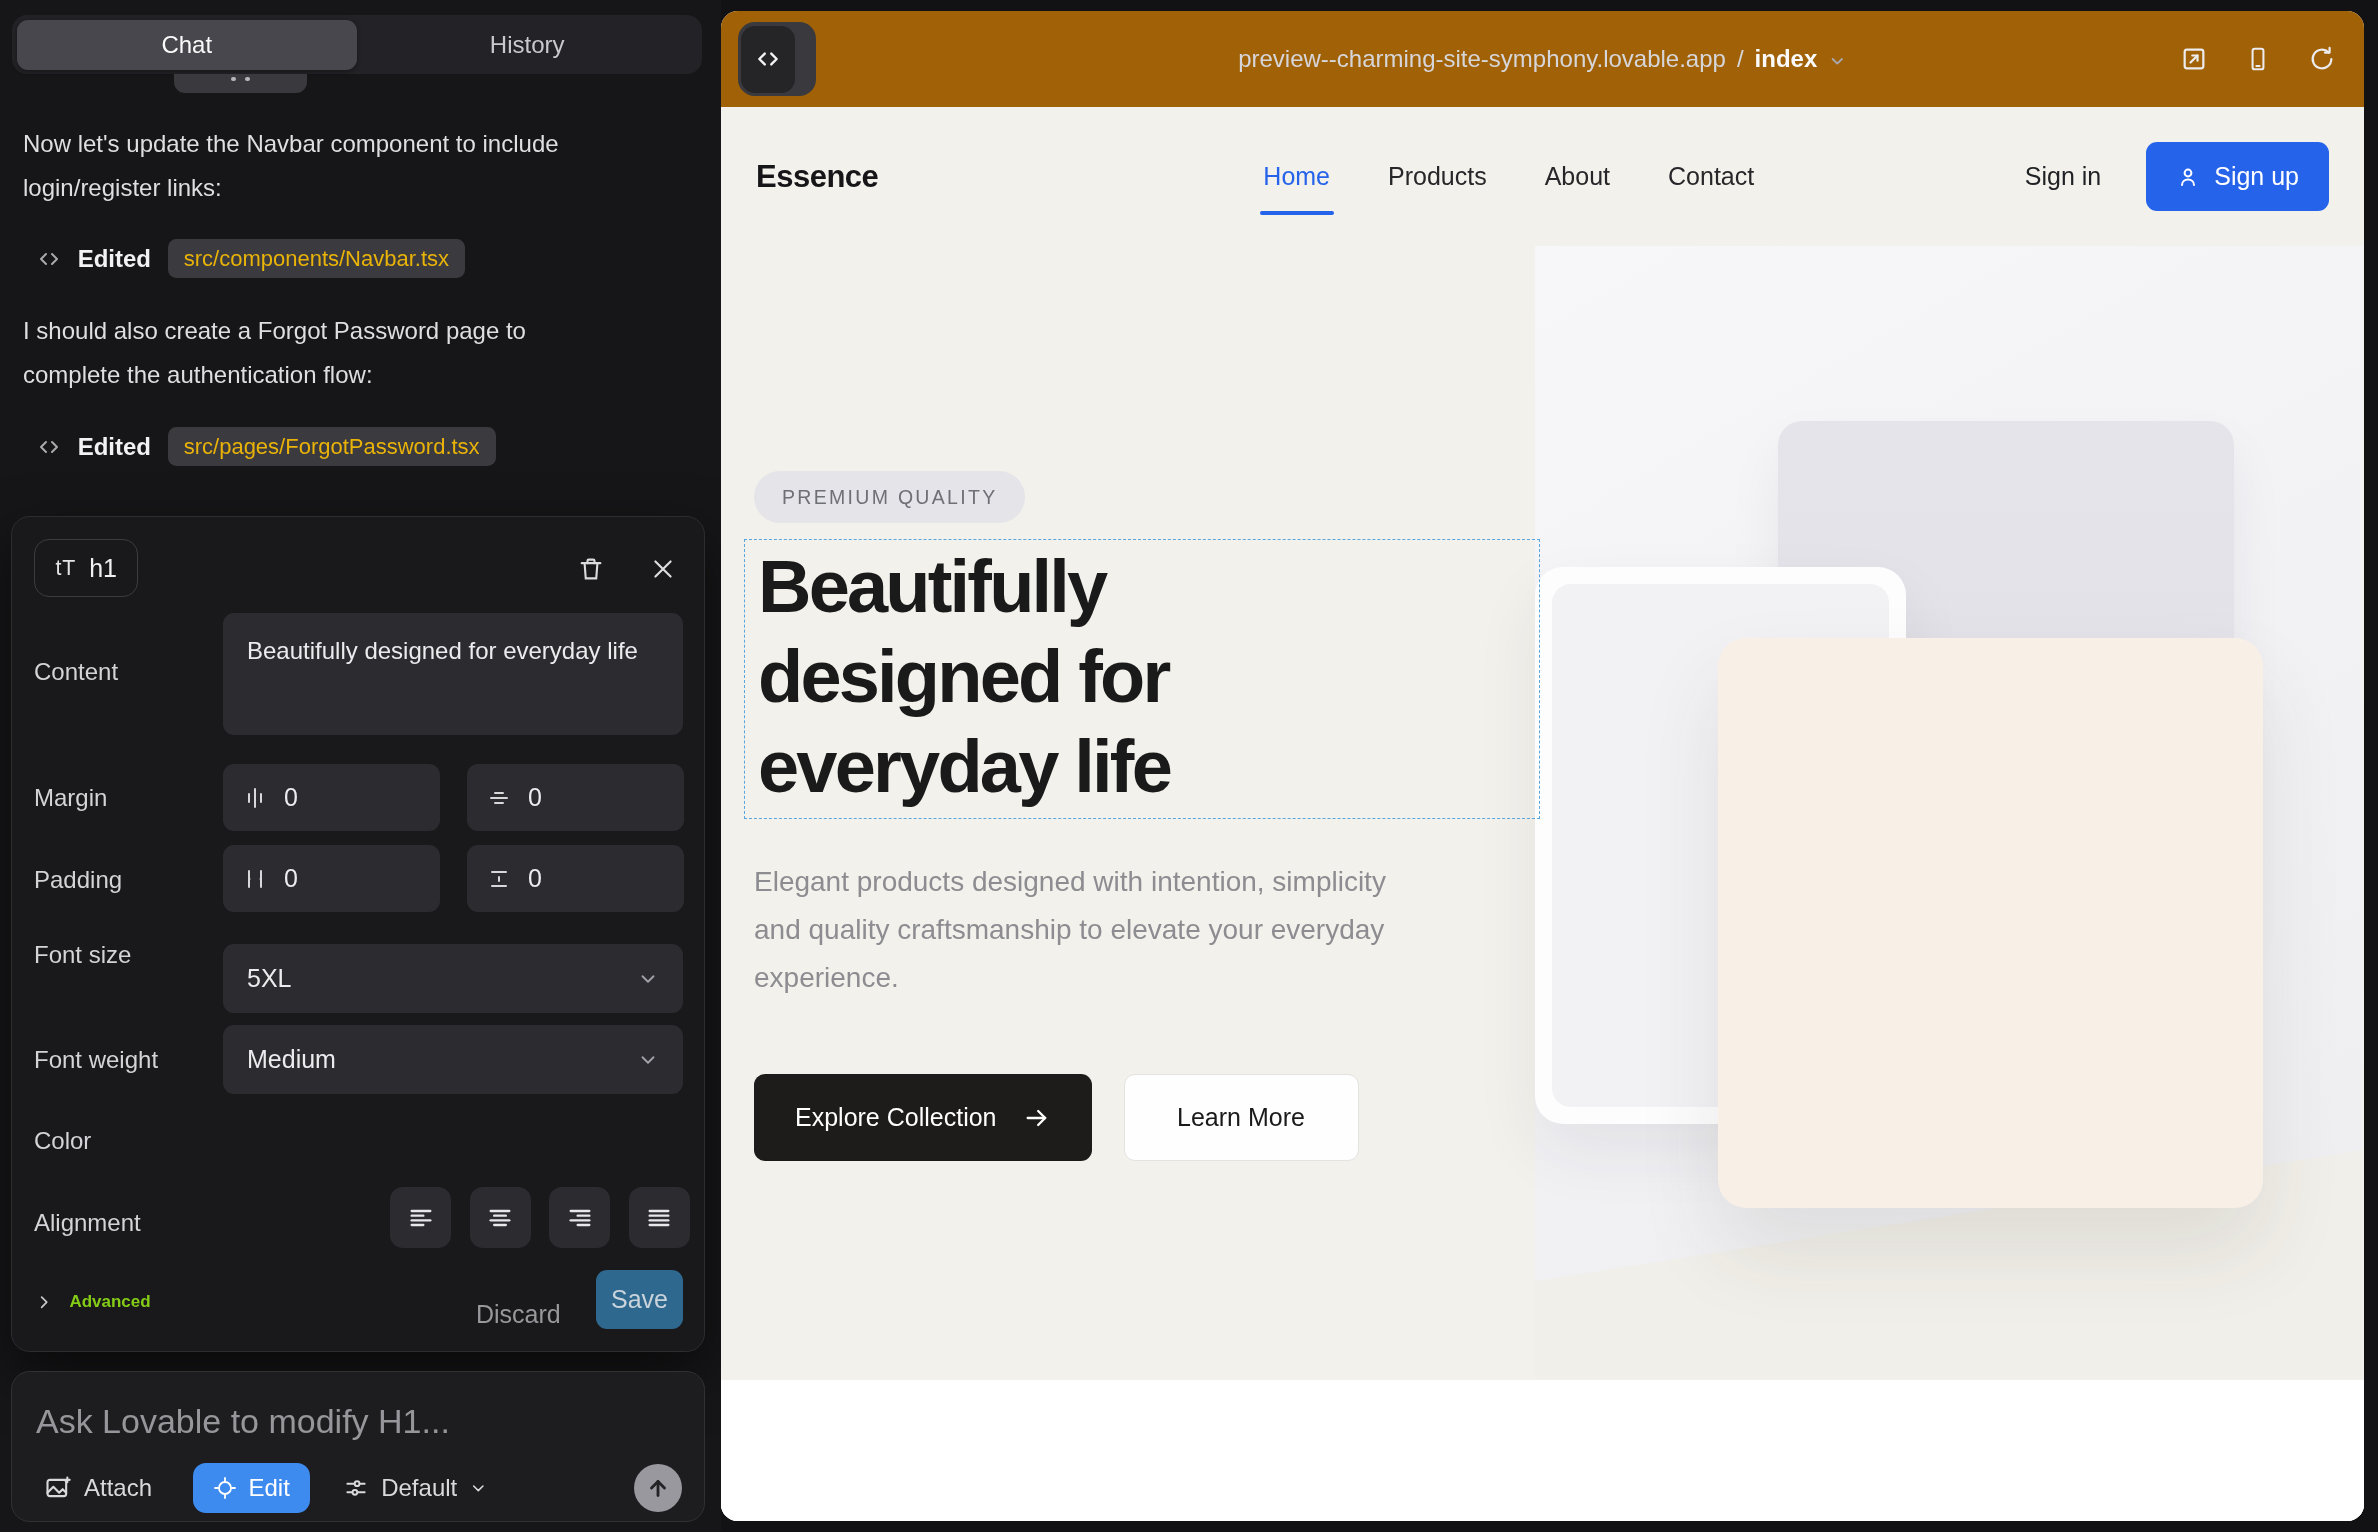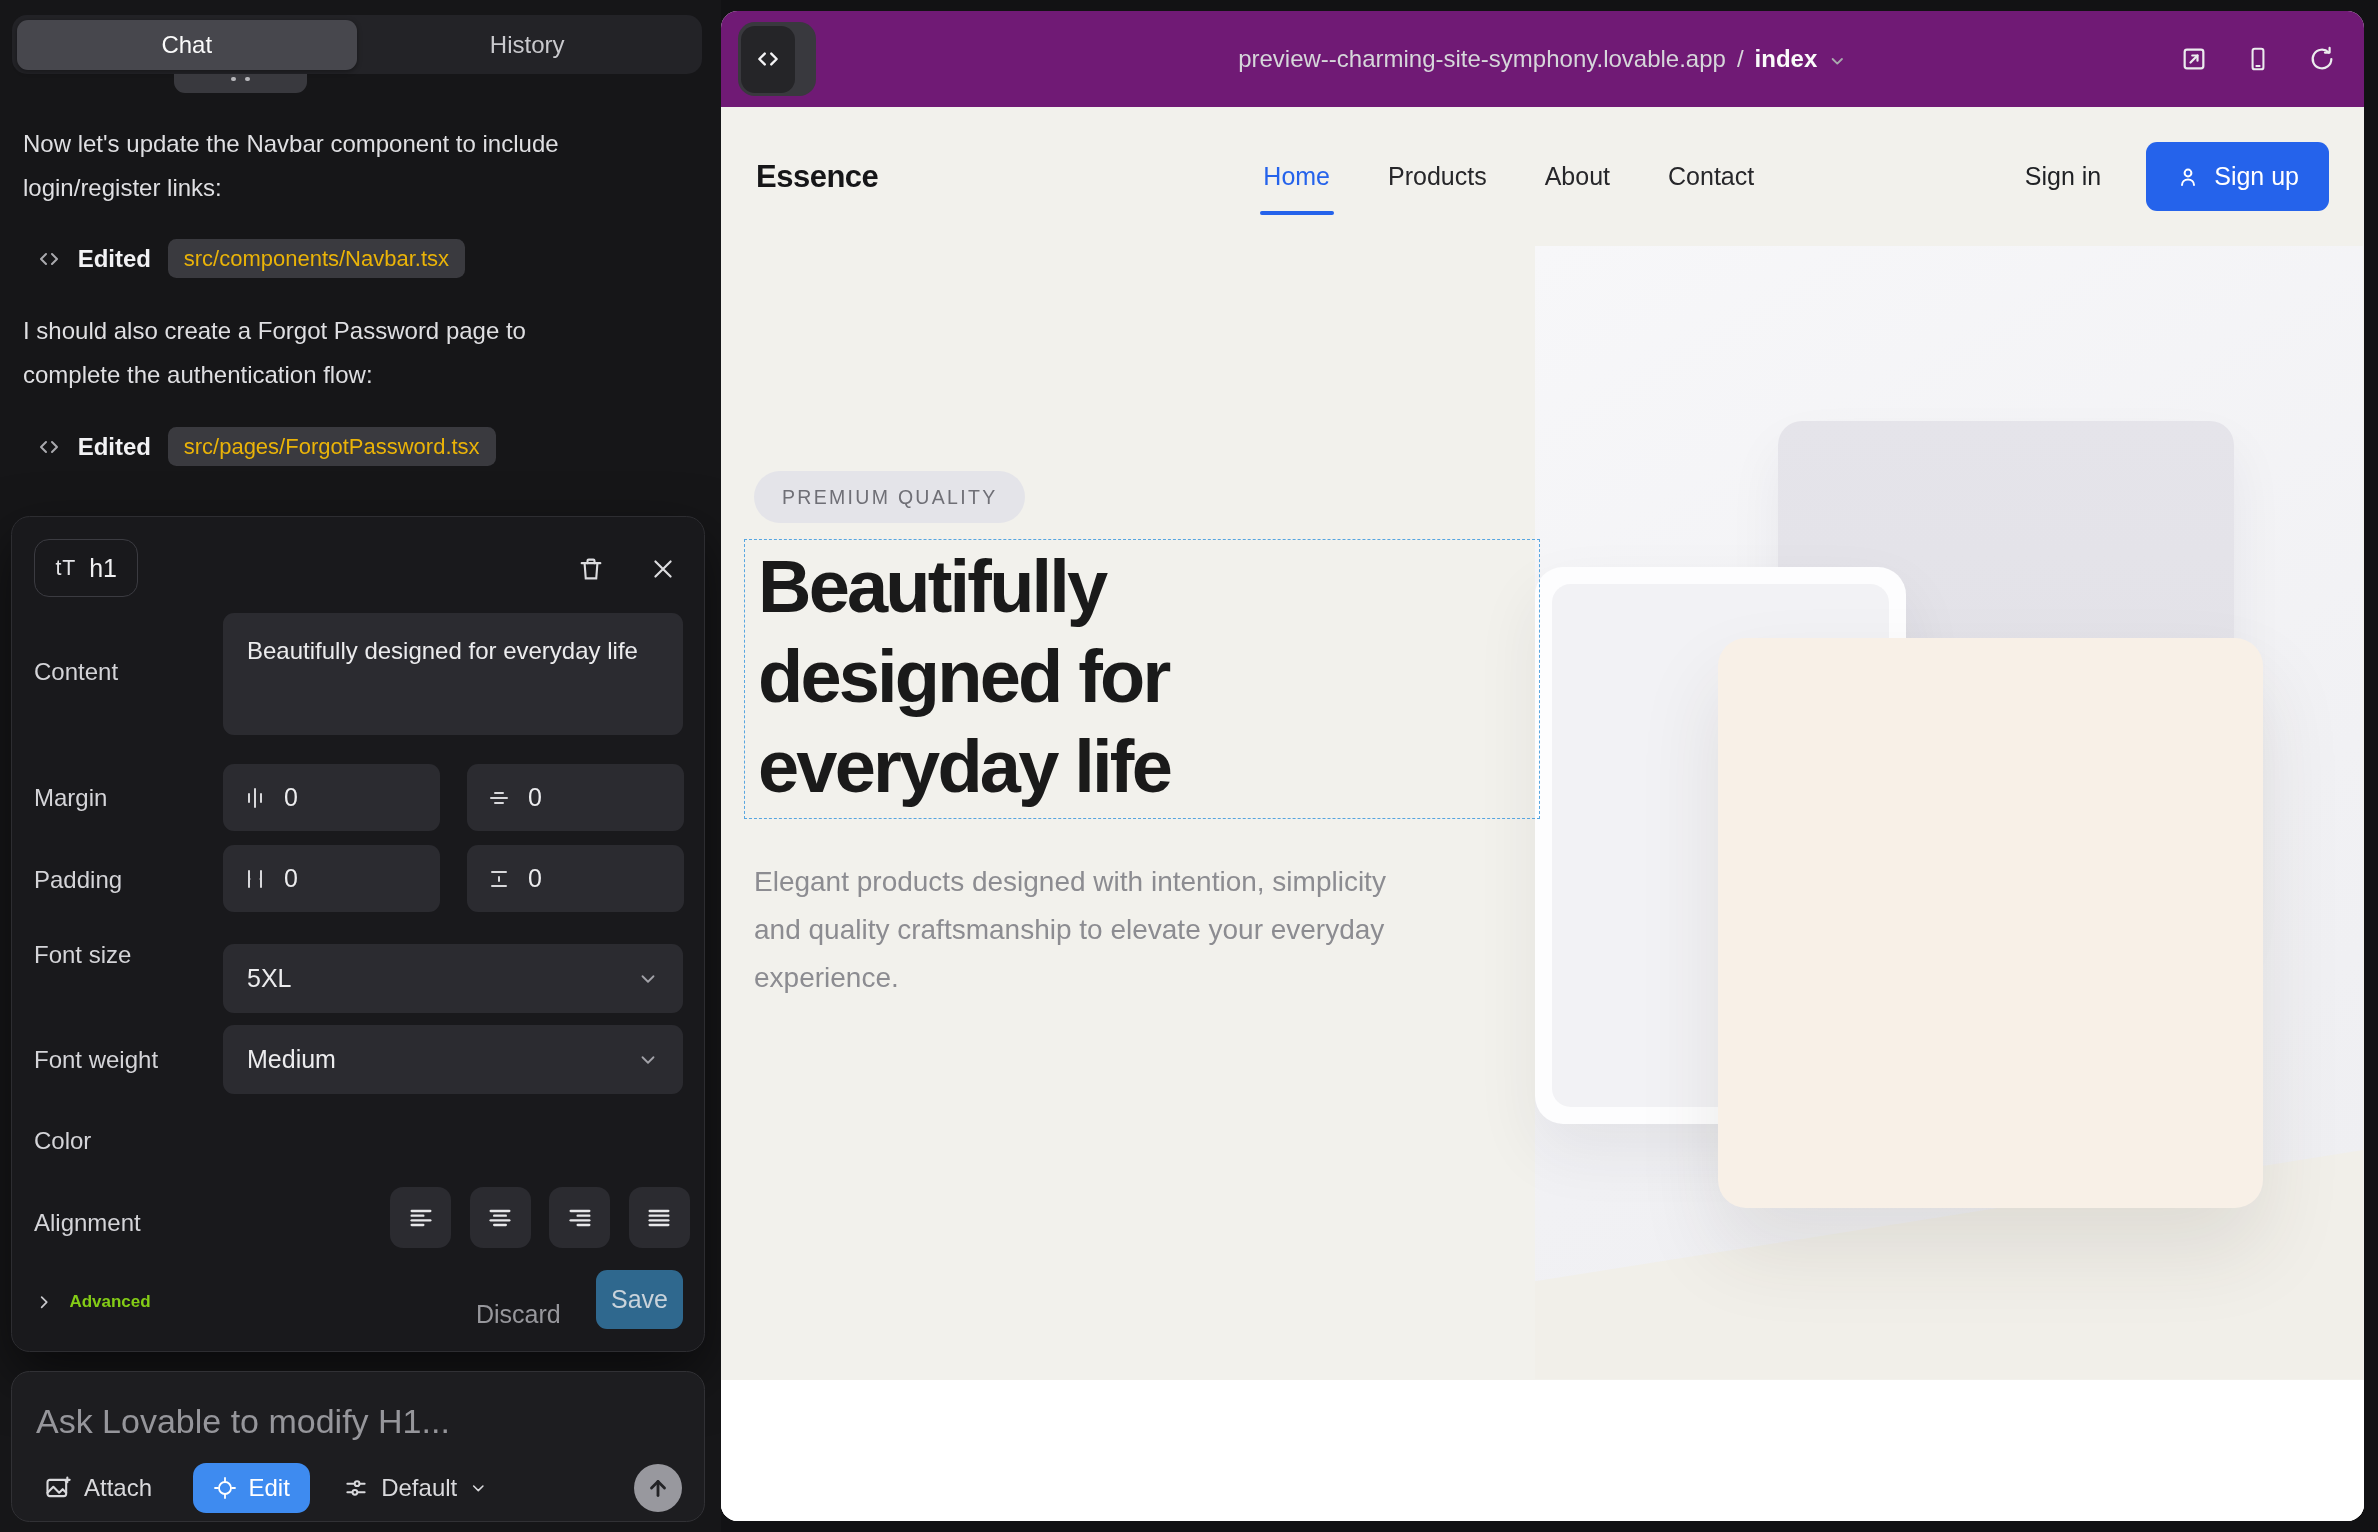--- a/index.html
+++ b/index.html
@@ -80,21 +80,21 @@
   .c-item { display:flex; align-items:center; gap:12px; color:#D9D9DC; font-size:24px; }
   .edit-pill { margin-left:41px; height:50px; padding:0 20.4px; background:#3E8BF0; border-radius:13px;
                display:flex; align-items:center; gap:11px; color:#FFFFFF; font-size:24px; }
   .default-item { margin-left:33px; }
   .send { margin-left:auto; width:48px; height:48px; border-radius:50%; background:#98989E;
           display:flex; align-items:center; justify-content:center; color:#232326; }
 
   
   .frame { position:absolute; left:721px; top:11px; width:1643px; height:1510px;
            border-radius:16.7px; overflow:hidden; background:#FFFFFF; }
-  .topbar { position:relative; height:96px; background:#701a75; }
+  .topbar { position:relative; height:96px; background:#a16207; }
   .view-toggle { position:absolute; left:16.7px; top:11px; width:78px; height:74px;
                  background:#39393E; border-radius:16.7px; }
   .view-toggle .seg { position:absolute; left:3.7px; top:3.7px; width:54px; height:67px; background:#252528;
                       border-radius:14px; display:flex; align-items:center; justify-content:center;
                       color:#F4F4F6; }
   .url { position:absolute; left:0; right:0; top:0; height:96px; display:flex; align-items:center;
          justify-content:center; gap:11px; font-size:24px; color:#D6D6DA; }
   .url .page { color:#FAFAFA; font-weight:700; }
   .url .chev { color:#A8A8AD; margin-top:3.7px; }
   .topbar-icons { position:absolute; right:28px; top:0; height:96px; display:flex; align-items:center;
@@ -430,17 +430,27 @@
     </div>
 
     <div class="badge">PREMIUM QUALITY</div>
 
     <div class="h1-selection">
       <h1 class="hero-h1">Beautifully designed for everyday life</h1>
     </div>
 
     <p class="hero-p">Elegant products designed with intention, simplicity and quality craftsmanship to elevate your everyday experience.</p>
 
+    <div class="cta-row">
+      <span class="cta-primary">
+        <span>Explore Collection</span>
+        <svg width="28" height="28" viewBox="0 0 24 24" fill="none" stroke="currentColor" stroke-width="2" stroke-linecap="round" stroke-linejoin="round">
+            <path d="M4 12h15"></path>
+            <path d="M13 6l6 6-6 6"></path>
+          </svg>
+      </span>
+      <span class="cta-secondary">Learn More</span>
+    </div>
 
     <div class="bottom-white"></div>
   </div>
 </div>
 
 
 </body></html>

